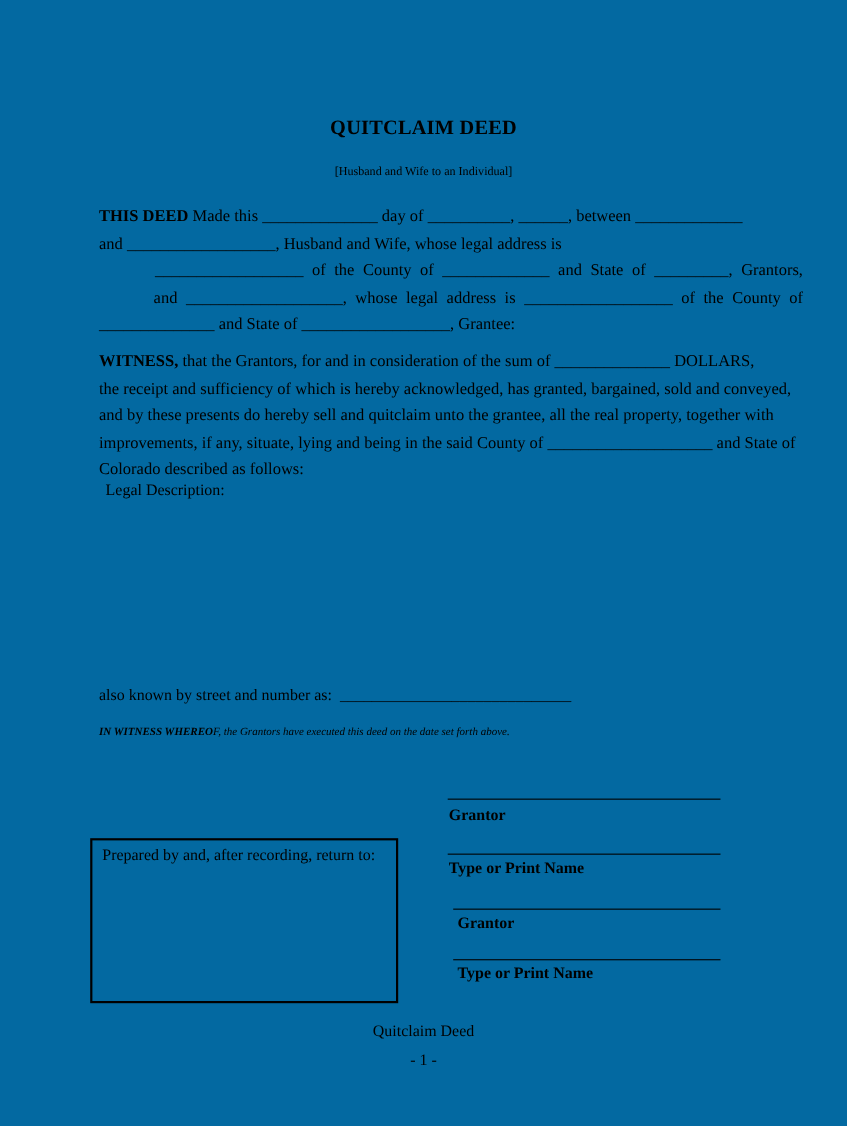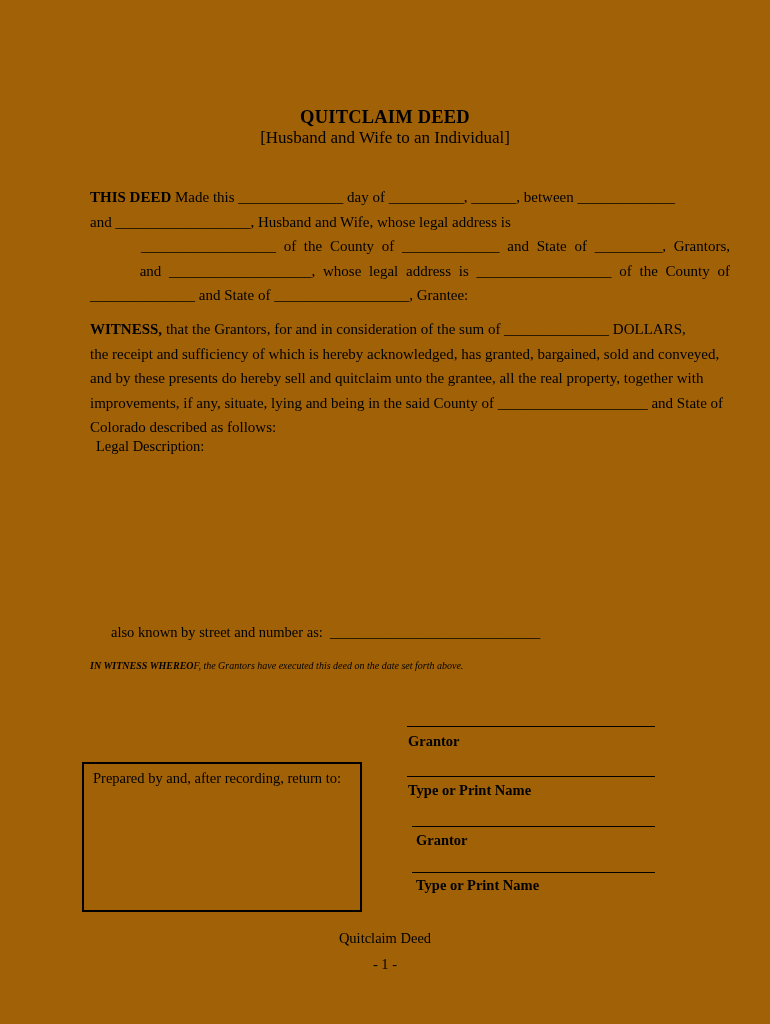--- a/index.html
+++ b/index.html
@@ -1,37 +1,37 @@
 <!DOCTYPE html>
 <html><head>
 <meta charset="utf-8">
 <style>
   html, body { margin: 0; padding: 0; background: #ffffff; }
   .page {
     position: relative;
     width: 770px;
     height: 1024px;
-    background: #a16207;
+    background: #0369a1;
     color: #000000;
     font-family: "Liberation Serif", serif;
     overflow: hidden;
   }
   .title-block { position: absolute; top: 106px; left: 0; width: 770px; text-align: center; }
   .doc-title { font-size: 18.5px; font-weight: bold; line-height: 22px; letter-spacing: 0.2px; }
-  .doc-subtitle { font-size: 17px; line-height: 17px; margin-top: 1px; }
+  .doc-subtitle { font-size: 11px; line-height: 17px; margin-top: 20px; }
 
   .para { position: absolute; left: 90px; width: 640px; font-size: 15px; line-height: 24.6px; margin-top: 20px; }
   .para-deed { top: 165px; }
   .para-witness { top: 297px; }
   .line { white-space: pre; }
   .line b, .line span { white-space: pre; }
   .ws { word-spacing: 4px; text-align: right; }
 
   .legal-label { position: absolute; left: 96px; top: 436px; font-size: 14.5px; line-height: 20px; }
-  .also-known  { position: absolute; left: 90px; top: 622px; font-size: 14.5px; line-height: 20px; margin-left: 21px; }
+  .also-known  { position: absolute; left: 90px; top: 622px; font-size: 14.5px; line-height: 20px; }
   .execution   { position: absolute; left: 90px; top: 656px; font-size: 10px; line-height: 20px; font-style: italic; }
 
   .sig-line { position: absolute; height: 0; border-top: 1.6px solid #000; }
   .sig-line-1 { left: 407px; top: 726px; width: 248px; }
   .sig-line-2 { left: 407px; top: 776px; width: 248px; }
   .sig-line-3 { left: 412px; top: 826px; width: 243px; }
   .sig-line-4 { left: 412px; top: 872px; width: 243px; }
   .sig-label { position: absolute; font-size: 14.5px; line-height: 17px; white-space: pre; font-weight: bold; }
   .sig-label-1 { left: 408px; top: 733px; }
   .sig-label-2 { left: 408px; top: 782px; }

